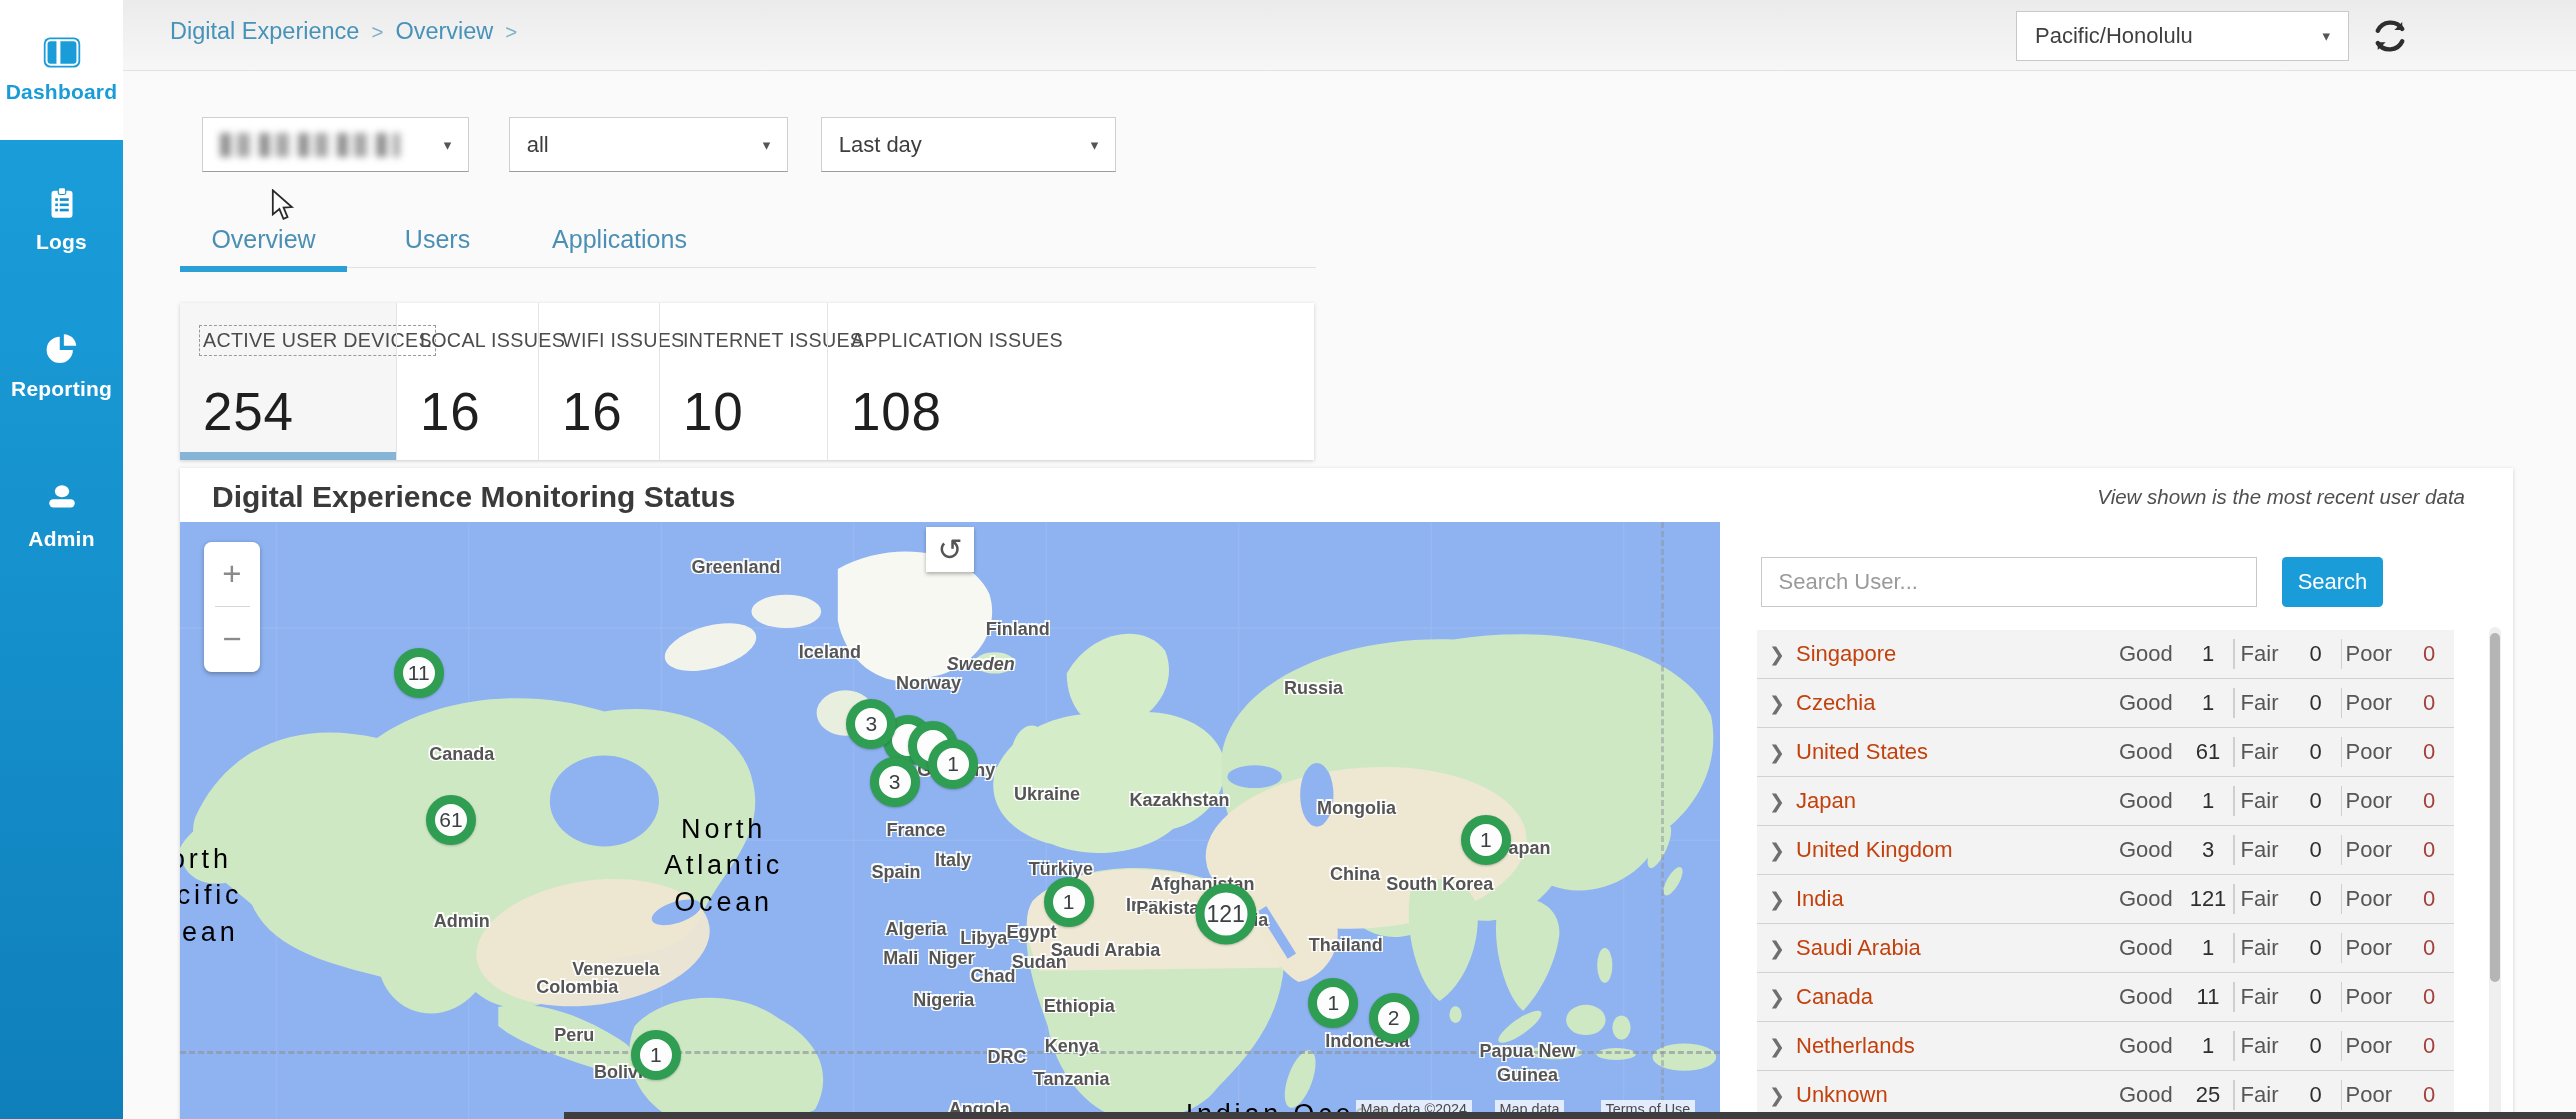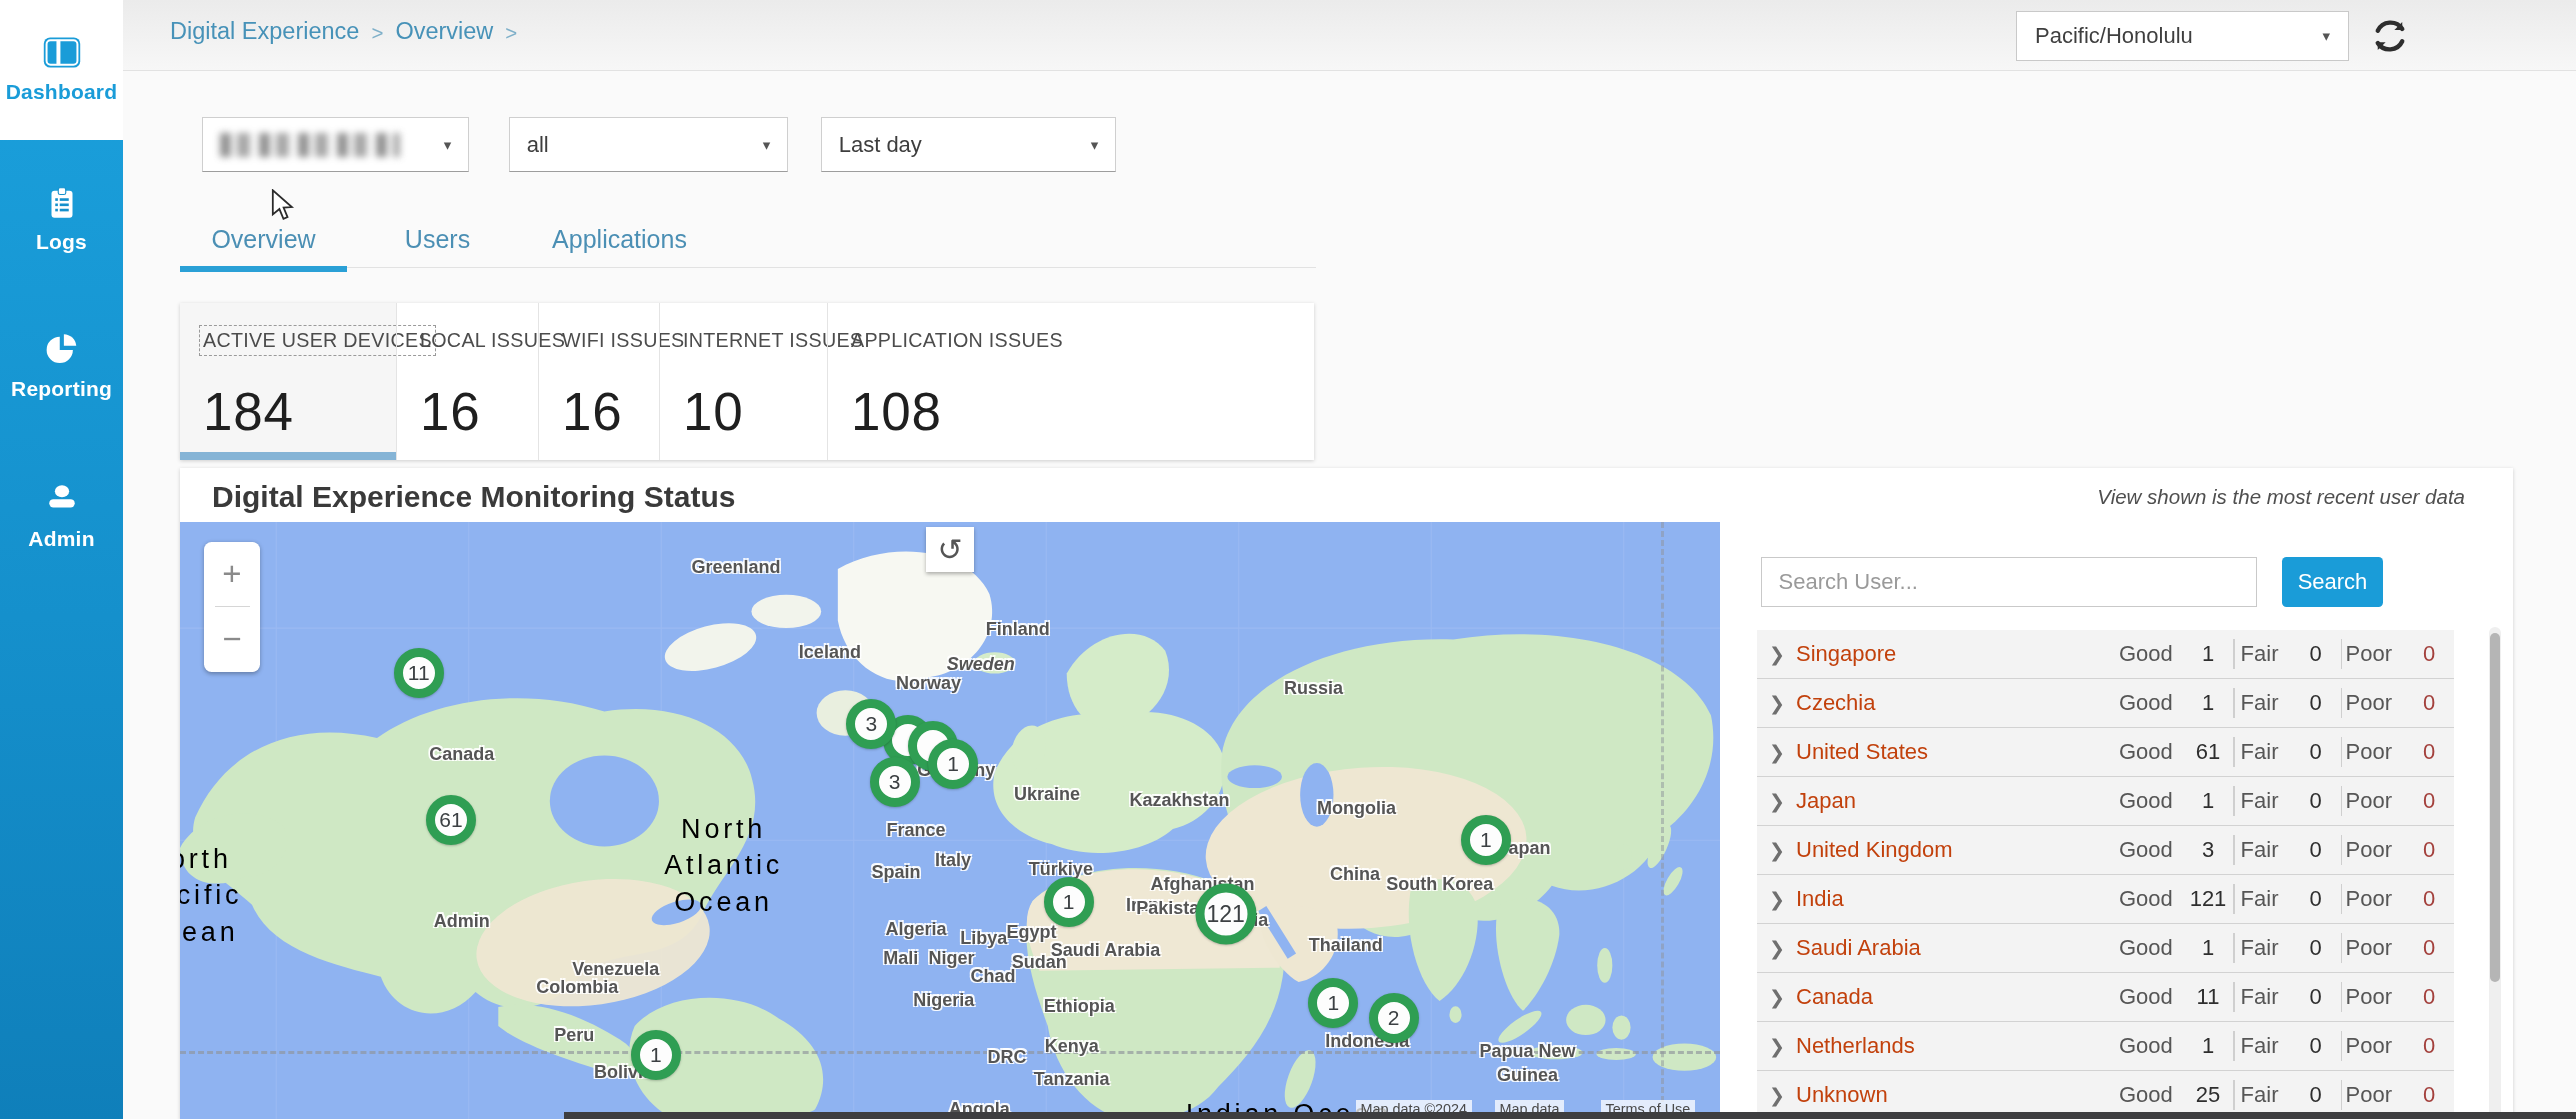--- a/index.html
+++ b/index.html
@@ -16,21 +16,21 @@
   .side-item:nth-child(2){top:176px;height:89px;}
   .side-item:nth-child(3){top:321px;height:92px;}
   .side-item:nth-child(4){top:471px;height:92px;}
   .side-item.active{background:#fff;color:#1a9cd8;}
   .side-label{font-size:21px;font-weight:bold;letter-spacing:0.2px;}
   .side-icon{width:38px;height:33px;display:block;}
   .side-icon svg{width:100%;height:100%;display:block;}
   
   .topbar{position:absolute;left:123px;top:0;right:0;height:70px;
           background:linear-gradient(#ebebeb,#f7f7f7);border-bottom:0.8px solid #e2e2e2;z-index:30;}
-  .breadcrumb{position:absolute;left:47px;top:18px;font-size:23.5px;color:#4792b8;display:flex;gap:12px;align-items:flex-end;}
+  .breadcrumb{position:absolute;left:47px;top:18px;font-size:23.5px;color:#4792b8;display:flex;gap:12px;align-items:center;}
   .crumb{cursor:pointer;}
   .crumb-sep{color:#7fb0c9;font-size:20.5px;}
   .tz-select{position:absolute;right:227px;top:10.6px;width:333px;height:50px;background:#fff;
              border:0.8px solid #c9c9c9;display:flex;align-items:center;justify-content:space-between;
              padding:0 18px;font-size:22px;color:#3f3f3f;box-sizing:border-box;cursor:pointer;}
   .caret{font-size:15px;color:#555;}
   .refresh-btn{position:absolute;right:165px;top:15px;width:42px;height:42px;cursor:pointer;}
   
   .filters{position:absolute;left:123px;top:70px;right:0;height:152px;}
   .filter-box{position:absolute;top:47px;height:55px;background:#fff;border:0.8px solid #cfcfcf;
@@ -209,21 +209,21 @@
 
   <div class="tabs" id="tabs">
       <div class="tab active">Overview</div>
       <div class="tab">Users</div>
       <div class="tab">Applications</div>
     </div>
 
   <div class="stats-card" id="stats">
       <div class="stat active">
       <span class="stat-label">ACTIVE USER DEVICES</span>
-      <div class="stat-value">184</div>
+      <div class="stat-value">254</div>
     </div>
       <div class="stat">
       <span class="stat-label">LOCAL ISSUES</span>
       <div class="stat-value">16</div>
     </div>
       <div class="stat">
       <span class="stat-label">WIFI ISSUES</span>
       <div class="stat-value">16</div>
     </div>
       <div class="stat">

